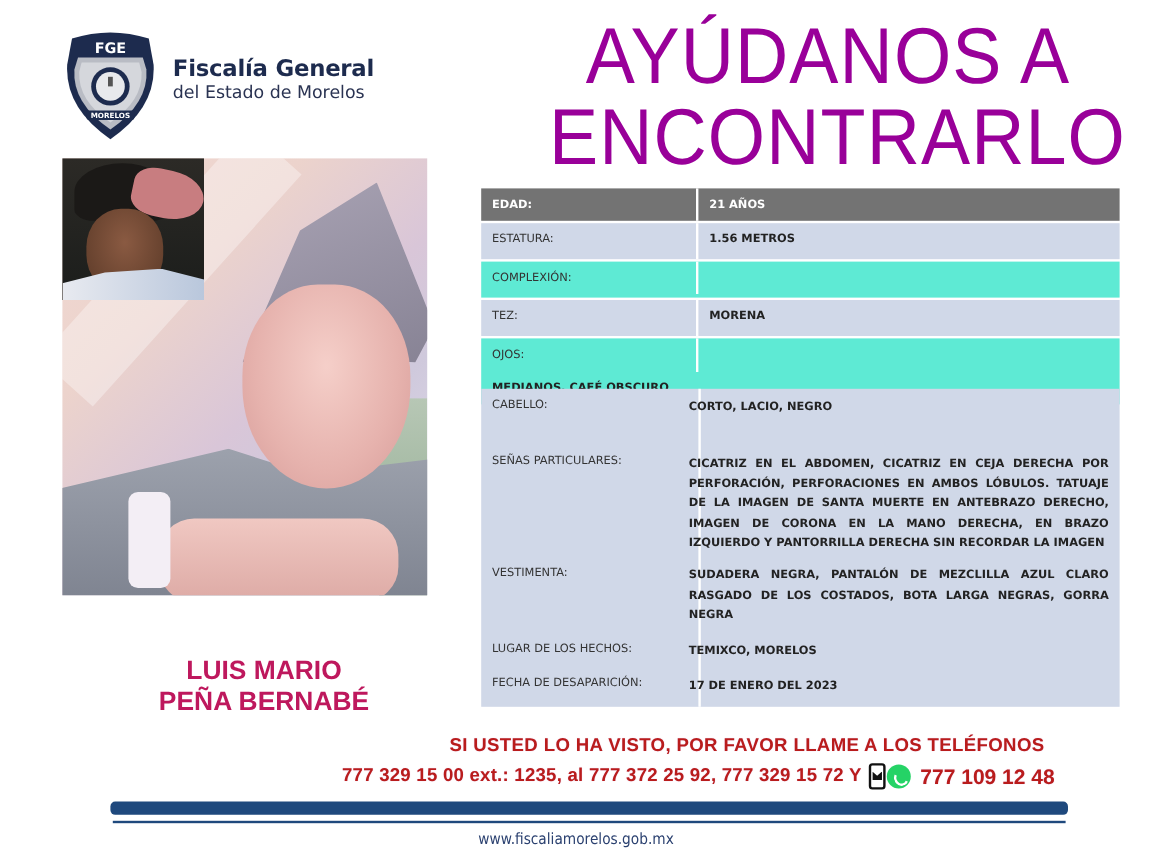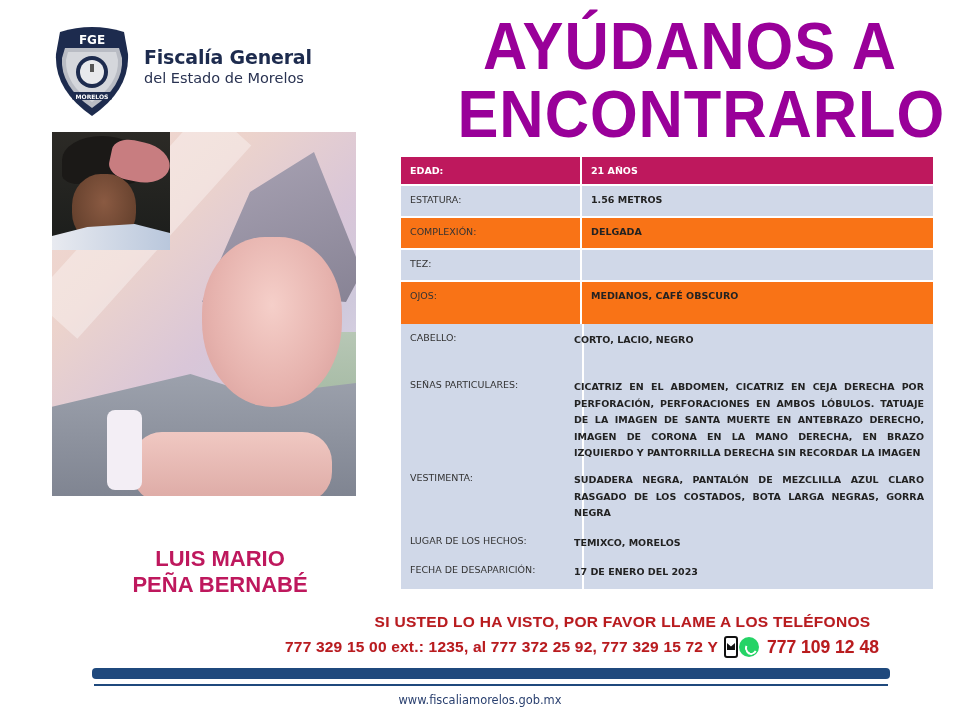--- a/index.html
+++ b/index.html
@@ -8,21 +8,21 @@
 
   
   .logo { position: absolute; left: 52px; top: 24px; width: 270px; height: 98px; }
   .badge { position: absolute; left: 0; top: 0; width: 80px; height: 94px; }
   .logo-text { position: absolute; left: 92px; top: 22px; color: #1d2b4e; }
   .logo-title { font-family: "DejaVu Sans", sans-serif; font-weight: bold; font-size: 19px; letter-spacing: -0.2px; white-space: nowrap; }
   .logo-sub { font-family: "DejaVu Sans", sans-serif; font-size: 14.5px; margin-top: 2px; white-space: nowrap; color: #2a3352; }
 
   
   .headline { position: absolute; left: 440px; top: 12px; width: 500px; text-align: center; color: #990099;
-              font-family: "Liberation Sans", sans-serif; font-weight: bold; line-height: 68px; }
+              font-family: "Liberation Sans", sans-serif; font-weight: normal; line-height: 68px; }
   .headline .l1 { font-size: 66px; letter-spacing: 1px; transform: scaleX(0.93); display: block; }
   .headline .l2 { font-size: 66px; letter-spacing: 1px; transform: scaleX(0.93); display: block; }
 
   
   .photo-main { position: absolute; left: 52px; top: 132px; width: 304px; height: 364px; overflow: hidden;
                 background: linear-gradient(135deg, #f1d9d3 0%, #ecd3cc 30%, #d9c6d8 55%, #cfc9dc 70%, #e7e0ee 100%); }
   .photo-main .wall { position: absolute; left: -40px; top: 60px; width: 260px; height: 60px; background: rgba(255,255,255,0.35); transform: rotate(-48deg); }
   .photo-main .cap { position: absolute; left: 150px; top: 20px; width: 160px; height: 200px;
                      background: linear-gradient(160deg, #a9a3b4, #7f7b8d); clip-path: polygon(70% 0, 100% 60%, 90% 75%, 20% 70%, 0 75%, 30% 20%); }
   .photo-main .face { position: absolute; left: 150px; top: 105px; width: 140px; height: 170px; border-radius: 45% 45% 50% 50%;
@@ -43,24 +43,24 @@
 
   
   .name { position: absolute; left: 100px; top: 546px; width: 240px; text-align: center; font-weight: bold; font-size: 22px; line-height: 26px; color: #be185d; }
 
   
   .info-table { position: absolute; left: 401px; top: 157px; width: 532px; border-collapse: separate; border-spacing: 0; }
   .row { position: absolute; left: 0; width: 532px; display: flex; }
   .row .k, .row .v { height: 100%; }
   .row .k { width: 181px; padding: 8px 9px; font-family: "DejaVu Sans", sans-serif; font-size: 9.5px; color: #333; border-right: 2px solid #fff; }
   .row .v { width: 351px; padding: 8px 9px; font-family: "DejaVu Sans", sans-serif; font-size: 9.5px; font-weight: bold; color: #222; }
-  .row.header { background: #be185d; }
+  .row.header { background: #737373; }
   .row.header .k, .row.header .v { color: #fff; font-weight: bold; }
   .row.dark { background: #d0d8e8; }
-  .row.light { background: #f97316; }
+  .row.light { background: #5eead4; flex-direction: column; }
   .merged .sub { position: absolute; left: 0; width: 532px; display: flex; }
   .merged .sub .k { width: 181px; padding: 0 9px; border-right: none; }
   .merged .sub .v { width: 409px; padding: 0 9px; text-align: justify; line-height: 16.5px; }
   .merged .divider { position: absolute; left: 181px; top: 0; width: 2px; height: 100%; background: #fff; }
 
   
   .cta { position: absolute; left: 285px; top: 613px; width: 655px; color: #b91c1c; font-weight: bold; }
   .cta-line1 { text-align: center; font-size: 15.5px; letter-spacing: 0.3px; margin-left: 20px; text-shadow: 0 0 1px #e8c8e8; }
   .cta-line2 { display: flex; align-items: center; font-size: 15.5px; margin-top: 5px; white-space: nowrap; text-shadow: 0 0 1px #e8c8e8; }
   .cta-line2 .phones { letter-spacing: 0.2px; }
@@ -131,20 +131,21 @@
   <div class="row dark" style="top:29px; height:30px;">
     <div class="k">ESTATURA:</div>
     <div class="v">1.56 METROS</div>
   </div>
   <div class="row light" style="top:61px; height:30px;">
     <div class="k">COMPLEXIÓN:</div>
     <div class="v">DELGADA</div>
   </div>
   <div class="row dark" style="top:93px; height:30px;">
     <div class="k">TEZ:</div>
+    <div class="v">MORENA</div>
   </div>
   <div class="row light" style="top:125px; height:55px;">
     <div class="k">OJOS:</div>
     <div class="v">MEDIANOS, CAFÉ OBSCURO</div>
   </div>
 
   <div class="row dark merged" style="top:167px; height:265px;">
     <div class="divider"></div>
     <div class="sub" style="top:8px;">
       <div class="k">CABELLO:</div>

